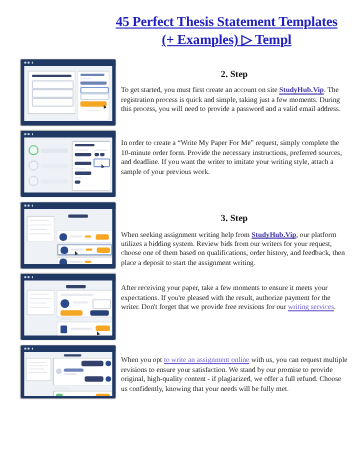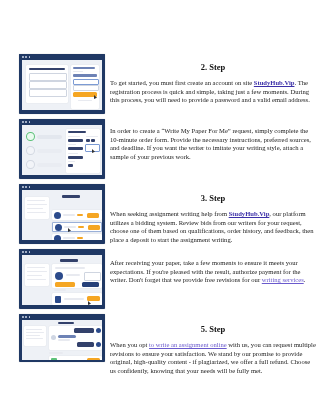--- a/index.html
+++ b/index.html
@@ -82,20 +82,21 @@
   .ring{width:9px;height:9px;border-radius:50%;border:1.4px solid #5ec27a;background:#eafbef;box-sizing:border-box;}
   .fieldbox{background:#fff;border:0.6px solid #cfd5e0;border-radius:1px;}
   .sel{background:#fff;border:0.8px solid #7c9bd4;border-radius:1px;}
   .cur2{position:absolute;width:3px;height:4px;background:#333;clip-path:polygon(0 0,0 100%,100% 70%);}
 </style>
 </head>
 <body>
 
 <div class="page">
 
+  <div class="title">45 Perfect Thesis Statement Templates (+ Examples) ▷ Templ</div>
 
   <div class="thumbs">
 
     <div class="thumb" style="margin-bottom:5px;">
       <div class="tbar">
         <span class="dot"></span>
         <span class="dot"></span>
         <span class="dot"></span>
       </div>
       <div class="tbody">
@@ -276,19 +277,18 @@
     <div class="step-block" style="height:57px;">
       <div class="step-head">3. Step</div>
       <p class="step-body"><span>When seeking assignment writing help from </span><a class="lnk" href="#">StudyHub.Vip</a><span>, our platform utilizes a bidding system. Review bids from our writers for your request, choose one of them based on qualifications, order history, and feedback, then place a deposit to start the assignment writing.</span></p>
     </div>
 
     <div class="step-block" style="height:56px;">
       <p class="step-body"><span>After receiving your paper, take a few moments to ensure it meets your expectations. If you're pleased with the result, authorize payment for the writer. Don't forget that we provide free revisions for our </span><a class="lnk thin" href="#">writing services</a><span>.</span></p>
     </div>
 
     <div class="step-block">
-      <div class="step-head">5. Step</div>
       <p class="step-body"><span>When you opt </span><a class="lnk thin" href="#">to write an assignment online</a><span> with us, you can request multiple revisions to ensure your satisfaction. We stand by our promise to provide original, high-quality content - if plagiarized, we offer a full refund. Choose us confidently, knowing that your needs will be fully met.</span></p>
     </div>
 
   </div>
 
 </div>
 
 </body></html>

